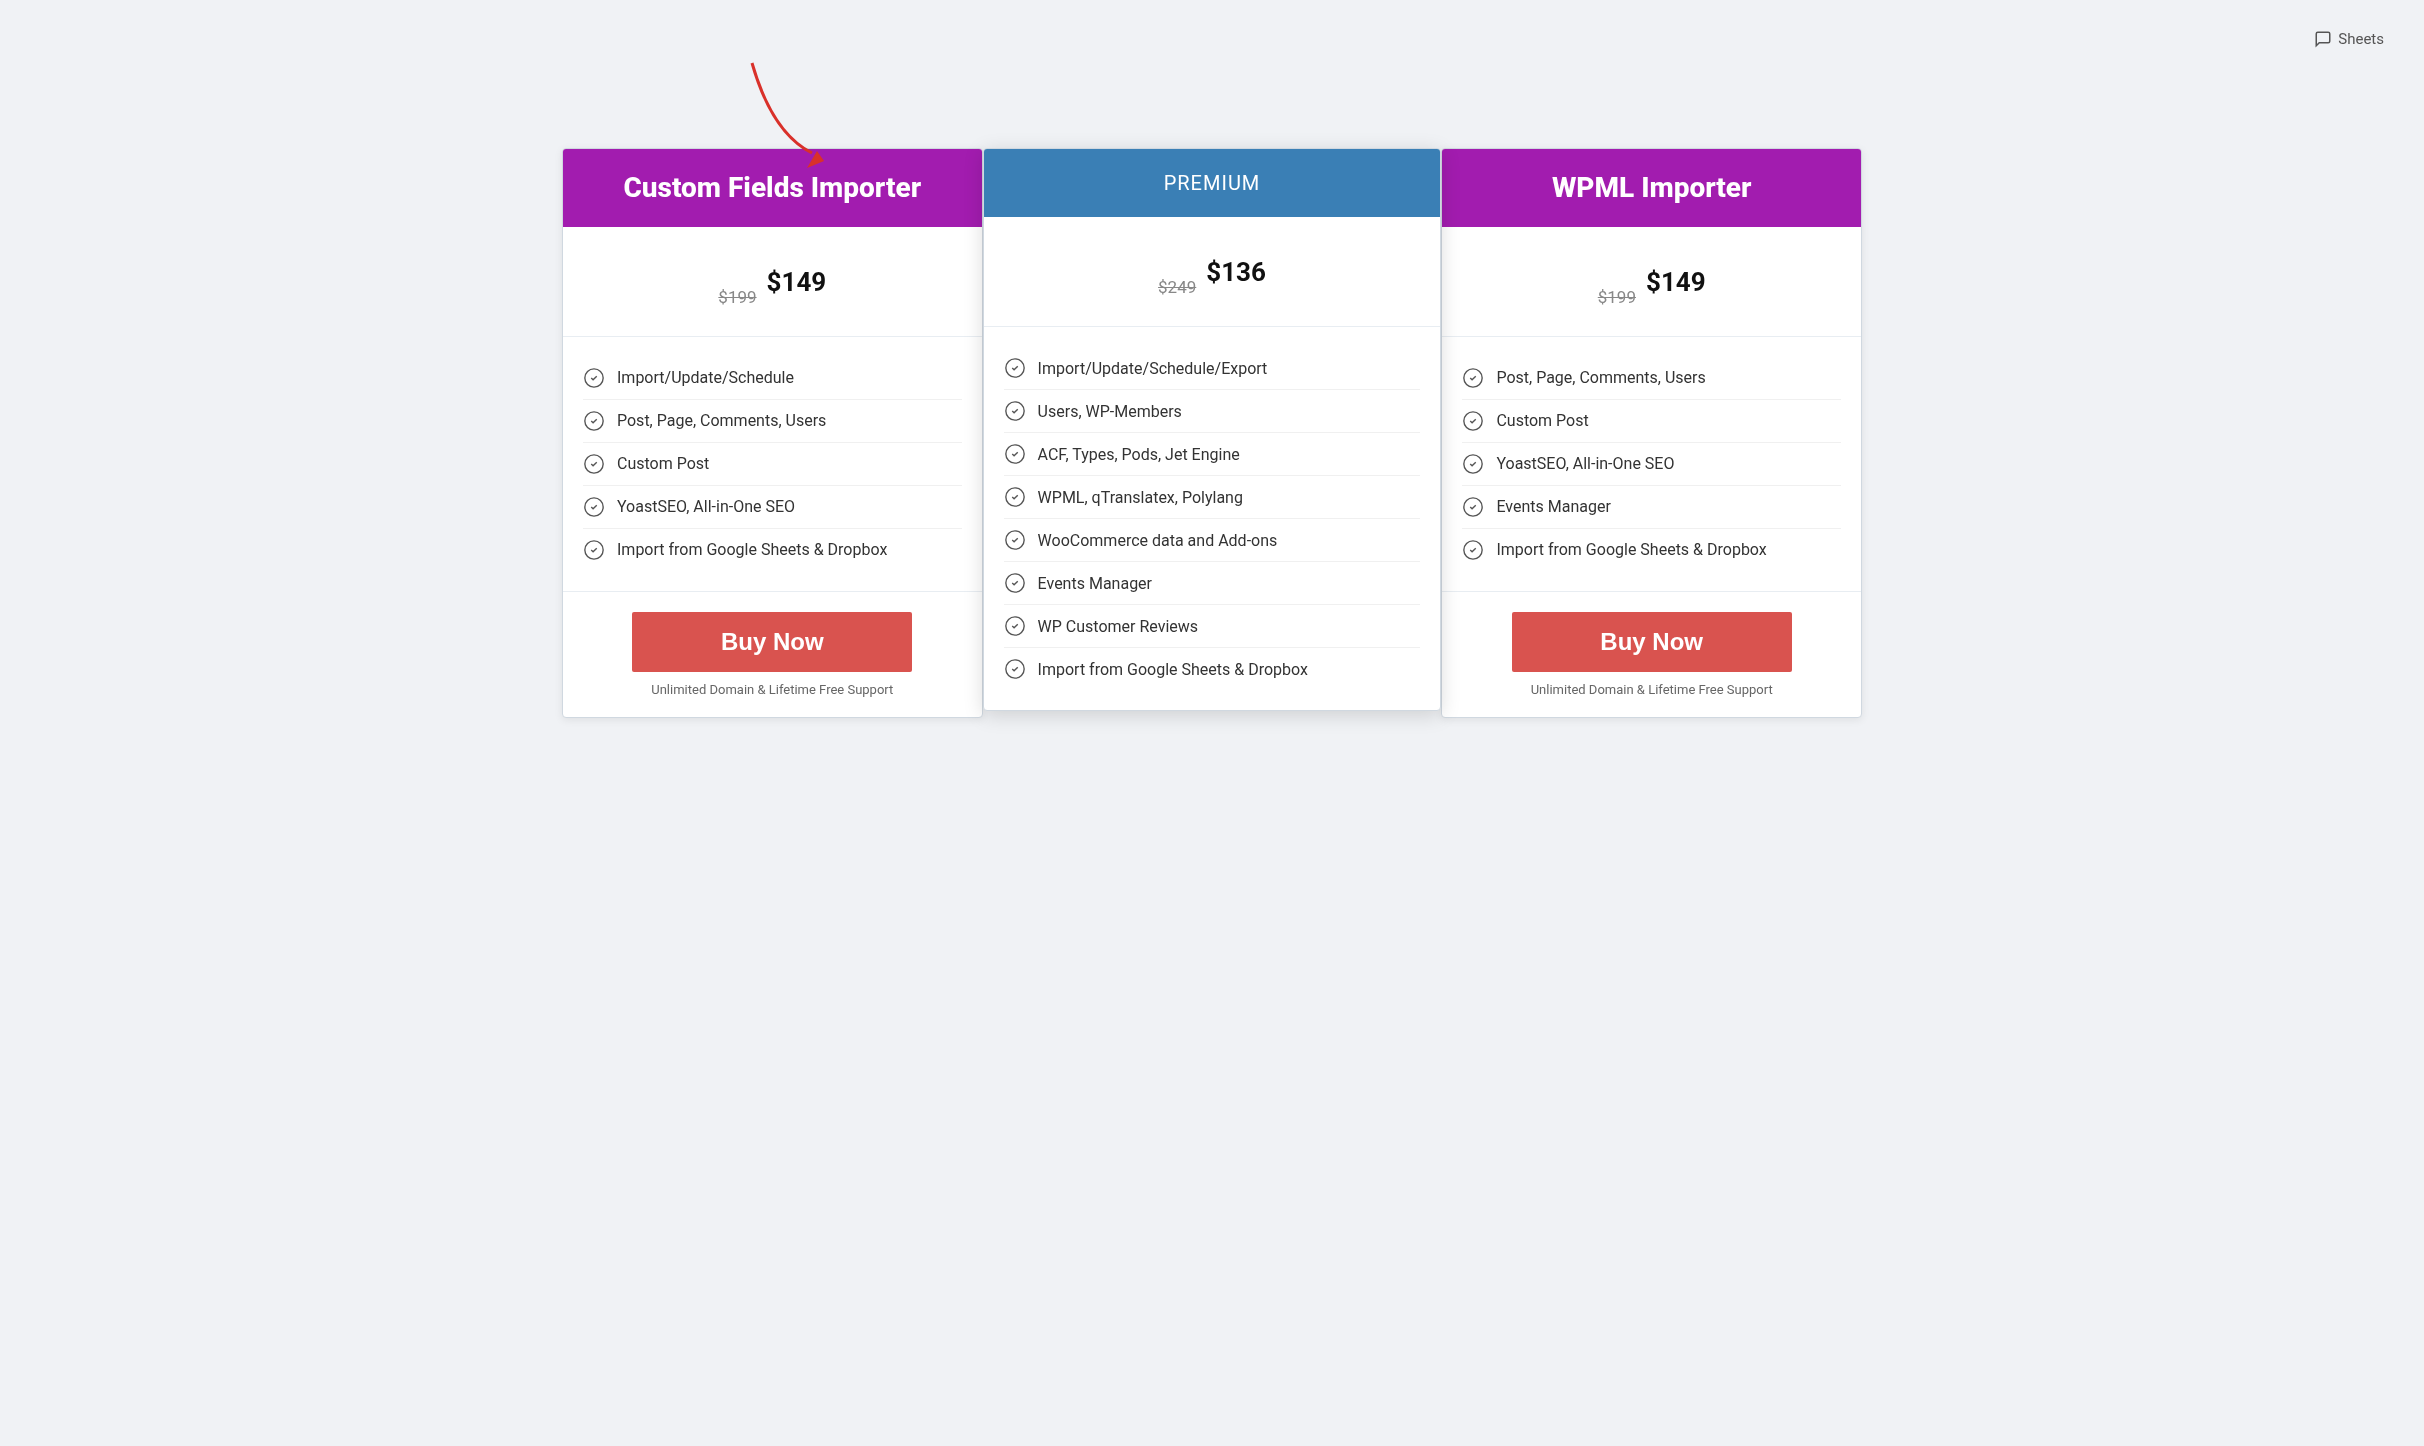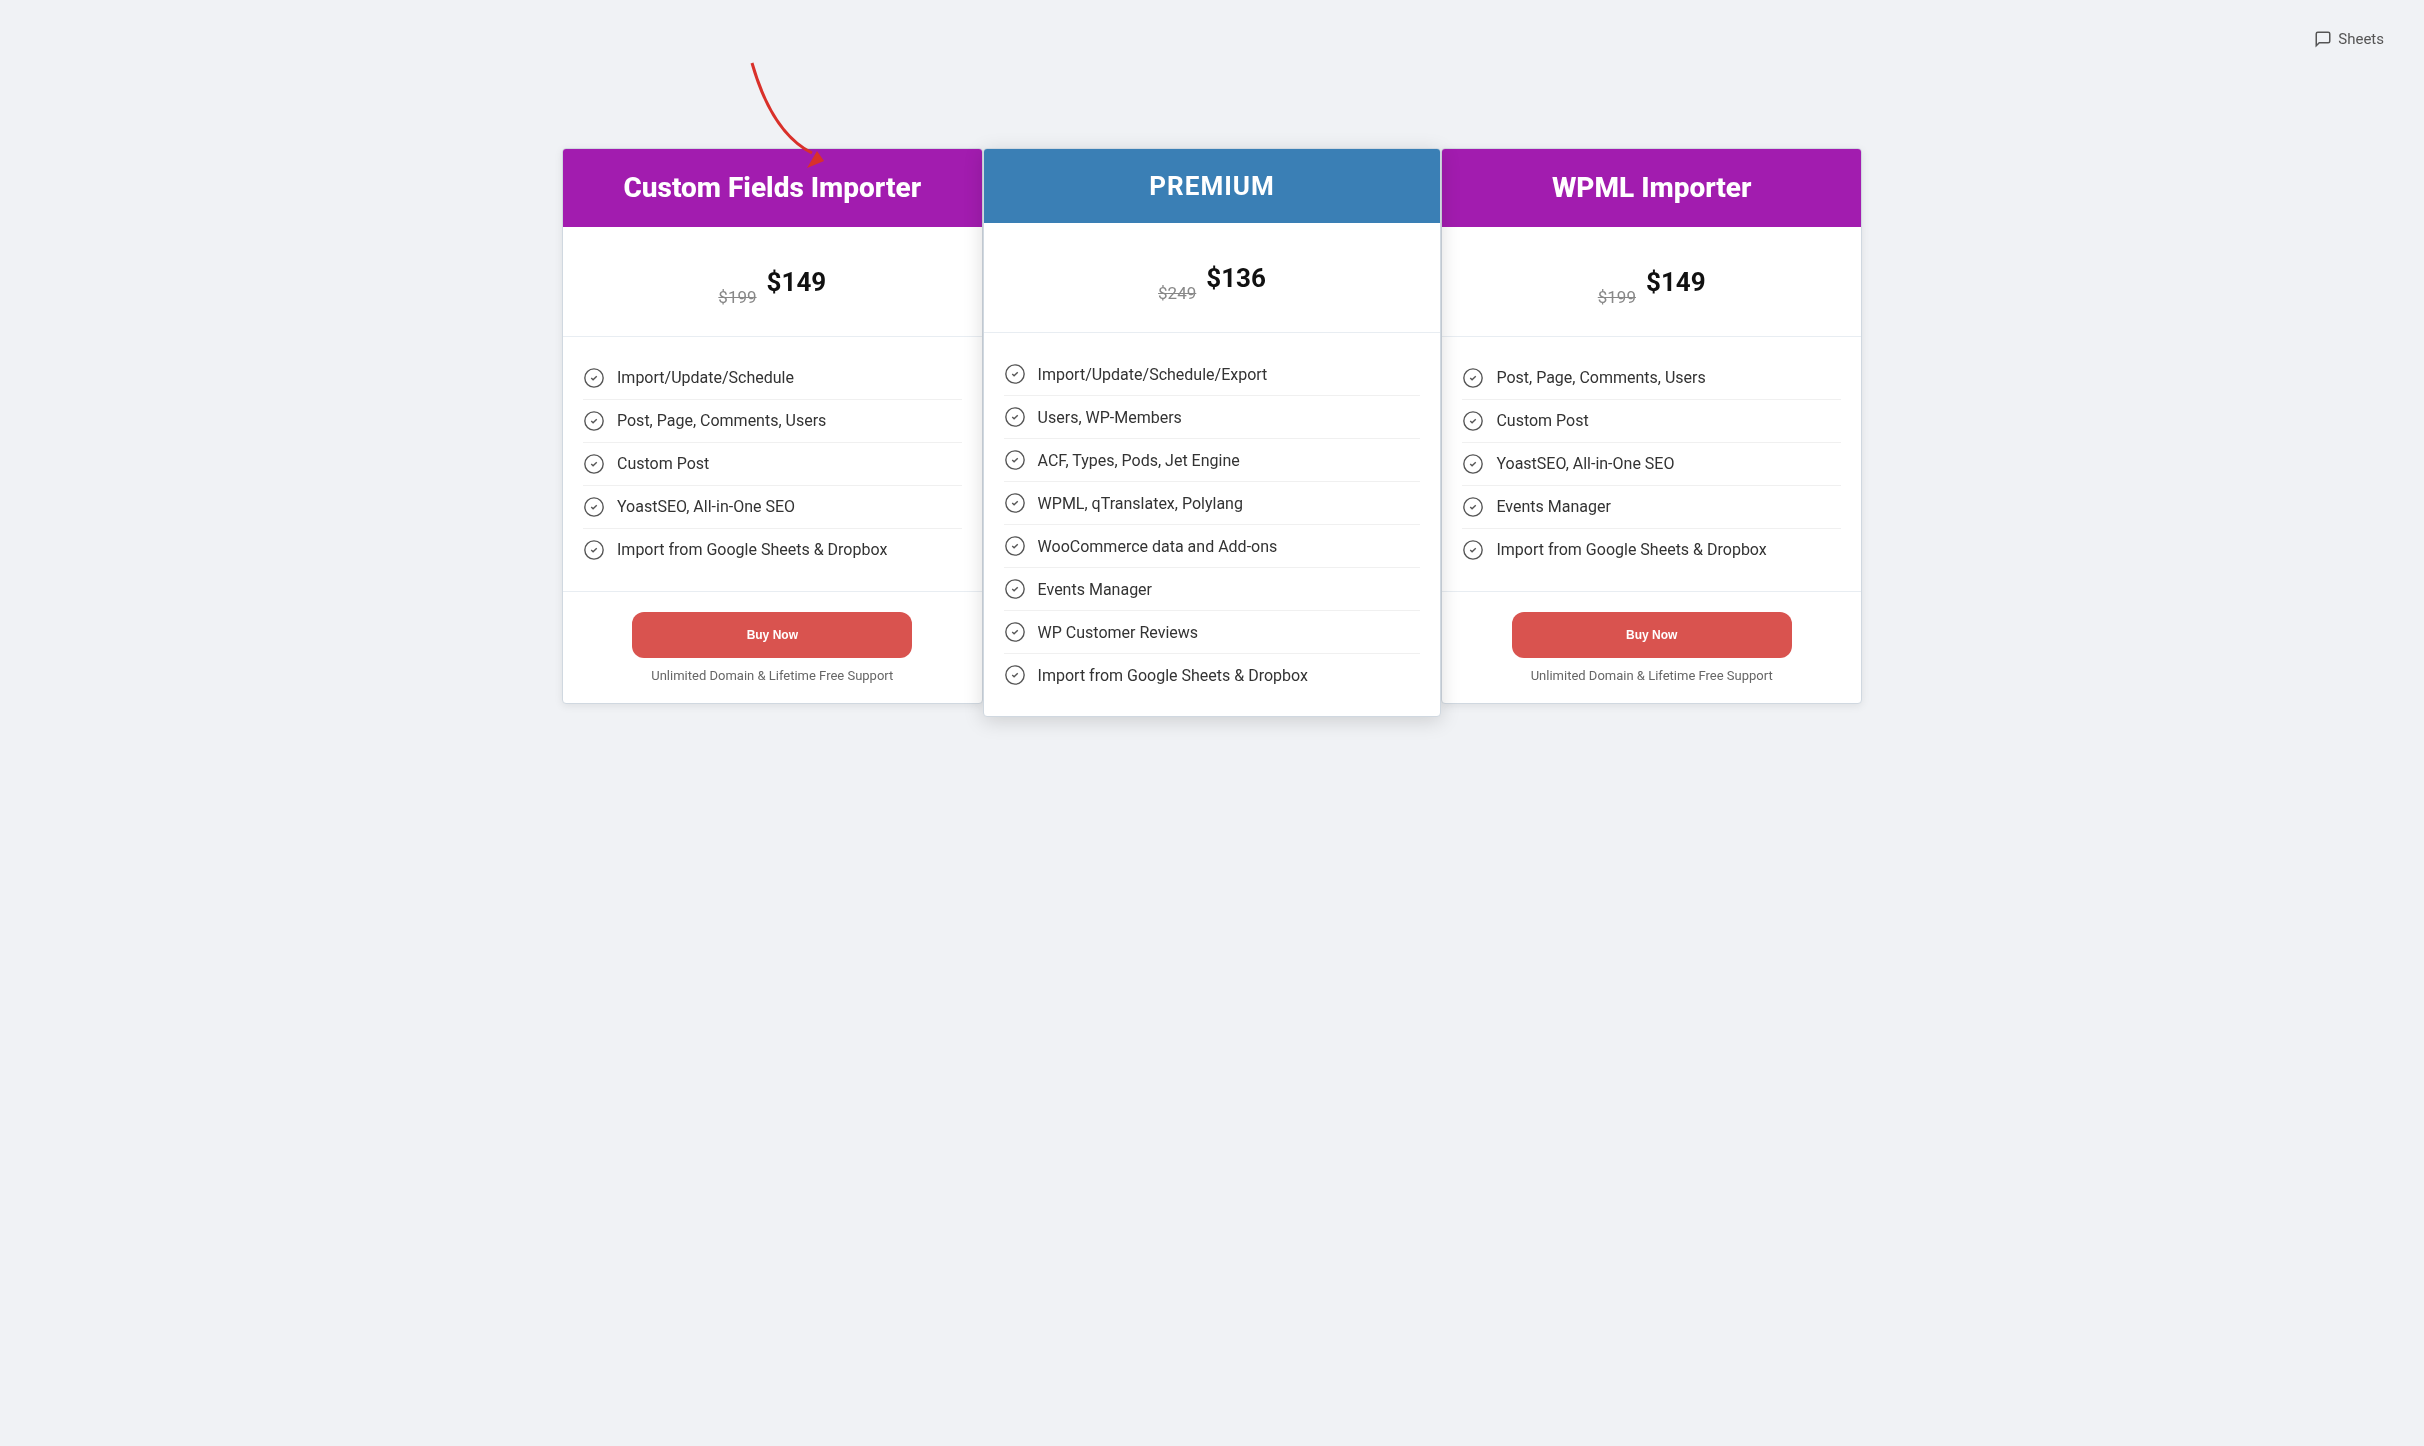--- a/index.html
+++ b/index.html
@@ -62,22 +62,22 @@
     }
 
     .card-header-premium {
       background: #3a7fb5;
       color: #fff;
       padding: 22px 20px;
       text-align: center;
     }
 
     .premium-label {
-      font-size: 26px;
-      font-weight: 700;
+      font-size: 20px;
+      font-weight: 400;
       letter-spacing: 1px;
     }
 
     .card-title {
       font-size: 28px;
       font-weight: 800;
       line-height: 1.2;
     }
 
     .price-section {
@@ -135,23 +135,23 @@
     .card-footer {
       padding: 20px;
       text-align: center;
       border-top: 1px solid #e8edf2;
     }
 
     .buy-button {
       background: #d9534f;
       color: #fff;
       border: none;
-      border-radius: 12px;
+      border-radius: 2px;
       padding: 16px 60px;
-      font-size: 12px;
+      font-size: 24px;
       font-weight: 700;
       cursor: pointer;
       width: 100%;
       max-width: 280px;
     }
 
     .support-text {
       font-size: 13px;
       color: #666;
       margin-top: 10px;

